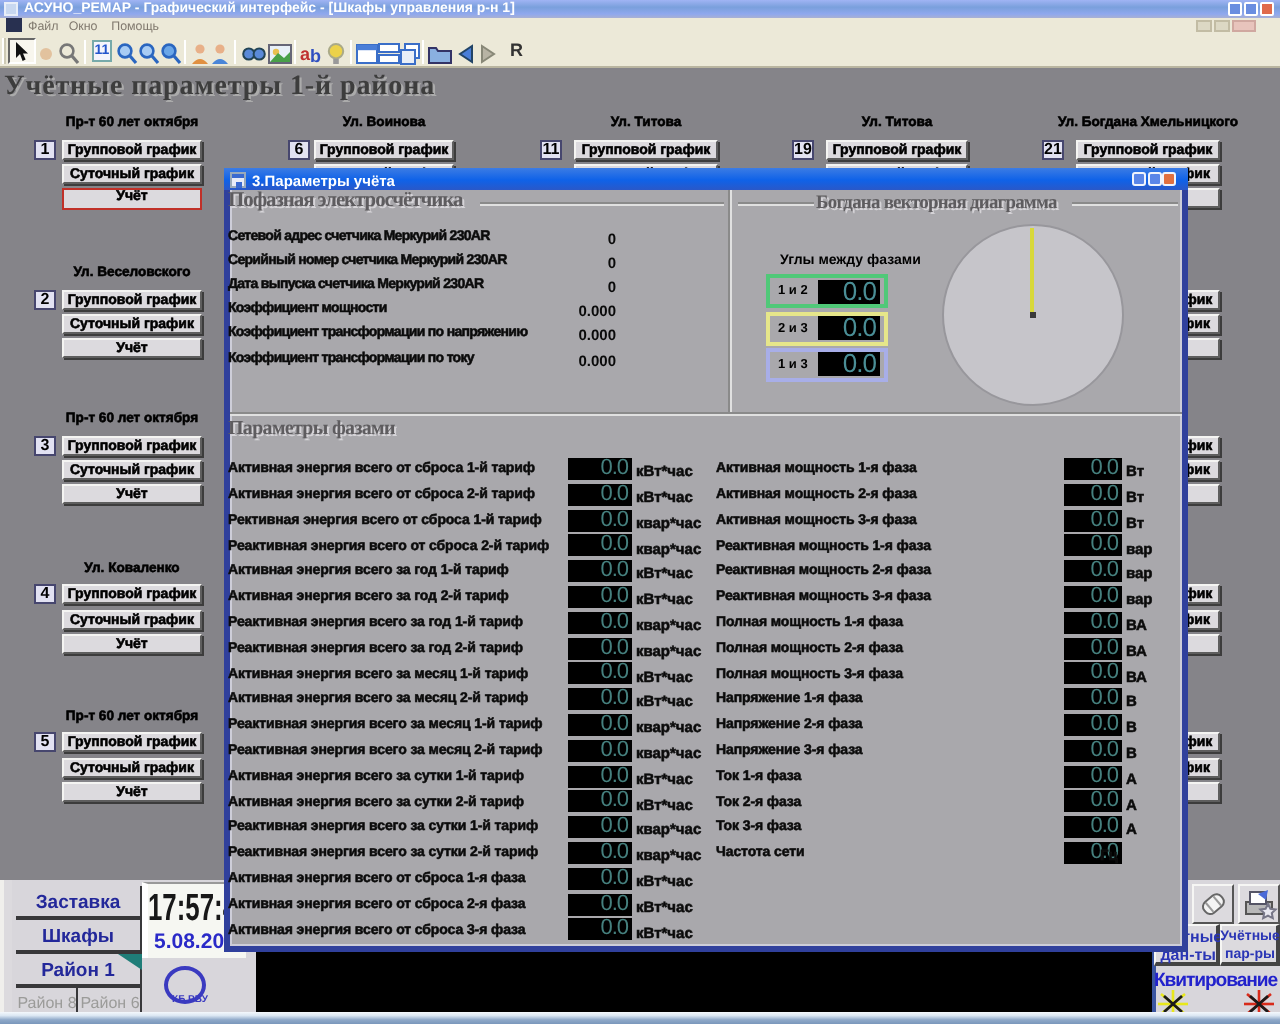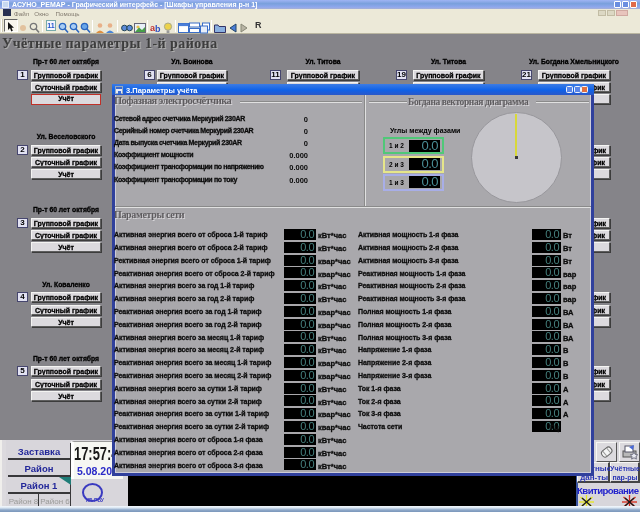--- a/index.html
+++ b/index.html
@@ -218,21 +218,21 @@
 <div class="num" style="left:521px;top:366.0px;">25</div>
 <div class="btn" style="left:538px;top:366.0px;width:72px;height:10px;">Групповой график</div>
 <div class="btn" style="left:538px;top:378.5px;width:72px;height:10px;">Суточный график</div>
 <div class="btn" style="left:538px;top:390.5px;width:72px;height:10px;">Учёт</div>
 <div class="a" style="left:0;top:440px;width:640px;height:67px;background:#d8d6db;"></div>
 <div class="a" style="left:128px;top:440px;width:448px;height:67px;background:#000;"></div>
 <div class="a" style="left:0;top:440px;width:6px;height:67px;background:#dcdade;border-left:2px solid #f0efec;"></div>
 <div class="a" style="left:8px;top:443px;width:63px;height:16.5px;background:#d8d6db;border-bottom:2px solid #38383a;border-right:1px solid #38383a;"></div>
 <div class="a" style="left:8px;top:446px;width:62px;text-align:center;font-size:9.5px;font-weight:bold;color:#23289a;">Заставка</div>
 <div class="a" style="left:8px;top:460px;width:63px;height:16.5px;background:#d8d6db;border-bottom:2px solid #38383a;border-right:1px solid #38383a;"></div>
-<div class="a" style="left:8px;top:463px;width:62px;text-align:center;font-size:9.5px;font-weight:bold;color:#23289a;">Район</div>
+<div class="a" style="left:8px;top:463px;width:62px;text-align:center;font-size:9.5px;font-weight:bold;color:#23289a;">Шкафы</div>
 <div class="a" style="left:8px;top:477px;width:63px;height:16.5px;background:#d8d6db;border-bottom:2px solid #38383a;border-right:1px solid #38383a;"></div>
 <div class="a" style="left:8px;top:480px;width:62px;text-align:center;font-size:9.5px;font-weight:bold;color:#23289a;">Район 1</div>
 <div class="a" style="left:8px;top:494px;width:31px;height:15.5px;background:#d8d6db;border-bottom:2px solid #38383a;border-right:1px solid #38383a;"></div>
 <div class="a" style="left:8px;top:497px;width:31px;text-align:center;font-size:8px;color:#9b9b99;">Район 8</div>
 <div class="a" style="left:39px;top:494px;width:32px;height:15.5px;background:#d8d6db;border-bottom:2px solid #38383a;border-right:1px solid #38383a;"></div>
 <div class="a" style="left:39px;top:497px;width:32px;text-align:center;font-size:8px;color:#9b9b99;">Район 6</div>
 <div class="a" style="left:59px;top:477px;width:0;height:0;border-left:12px solid transparent;border-top:8.5px solid #1f7d78;"></div>
 <div class="a" style="left:71px;top:441px;width:52px;height:38px;background:#f6f7f2;border-left:3px solid #fff;border-top:1.5px solid #999;"></div>
 <div class="a" style="left:74px;top:443px;width:50px;height:22px;transform:translateZ(0);filter:grayscale(0%);"><svg width="50" height="22">
       <text x="0" y="17" font-family="Liberation Sans" font-weight="bold" font-size="19" fill="#181818" transform="scale(0.68,1)">17:57:41</text>
@@ -320,21 +320,21 @@
 <div class="a" style="left:383px;top:155.5px;width:61px;height:17px;border:2px solid #e6e68a;background:#a9a8ac;"></div>
 <div class="a" style="left:389px;top:160.5px;font-size:6.5px;font-weight:bold;color:#000;white-space:nowrap;">2 и 3</div>
 <div class="a" style="left:409px;top:158.0px;width:31px;height:12px;background:#000;color:#4a8e96;font-size:13px;line-height:12px;letter-spacing:-0.5px;text-align:right;padding-right:2px;">0.0</div>
 <div class="a" style="left:383px;top:173.5px;width:61px;height:17px;border:2px solid #a8aee8;background:#a9a8ac;"></div>
 <div class="a" style="left:389px;top:178.5px;font-size:6.5px;font-weight:bold;color:#000;white-space:nowrap;">1 и 3</div>
 <div class="a" style="left:409px;top:176.0px;width:31px;height:12px;background:#000;color:#4a8e96;font-size:13px;line-height:12px;letter-spacing:-0.5px;text-align:right;padding-right:2px;">0.0</div>
 <div class="a" style="left:470.5px;top:111.5px;width:91px;height:91px;border-radius:50%;background:#c6c5ca;border:1px solid #98979c;"></div>
 <div class="a" style="left:515.2px;top:114px;width:1.5px;height:43px;background:#d8d83a;"></div>
 <div class="a" style="left:514.5px;top:155.5px;width:3px;height:3px;background:#3a3a3a;"></div>
 <div class="a" style="left:115px;top:205.5px;width:476px;height:2px;border-top:1px solid #8a8a8a;border-bottom:1px solid #e0e0e0;"></div>
-<div class="emb" style="left:114px;top:208.5px;font-size:10px;letter-spacing:-0.35px;">Параметры сети</div>
+<div class="emb" style="left:114px;top:208.5px;font-size:10px;letter-spacing:-0.35px;">Параметры фазами</div>
 <div class="rl" style="left:114px;top:231.1px;">Активная энергия всего от сброса 1-й тариф</div>
 <div class="lcd" style="left:284px;top:228.9px;width:32px;height:11px;">0.0</div>
 <div class="un" style="left:318px;top:231.1px;">кВт*час</div>
 <div class="rl" style="left:114px;top:243.9px;">Активная энергия всего от сброса 2-й тариф</div>
 <div class="lcd" style="left:284px;top:241.7px;width:32px;height:11px;">0.0</div>
 <div class="un" style="left:318px;top:243.9px;">кВт*час</div>
 <div class="rl" style="left:114px;top:256.7px;">Рективная энергия всего от сброса 1-й тариф</div>
 <div class="lcd" style="left:284px;top:254.5px;width:32px;height:11px;">0.0</div>
 <div class="un" style="left:318px;top:256.7px;">квар*час</div>
 <div class="rl" style="left:114px;top:269.5px;">Реактивная энергия всего от сброса 2-й тариф</div>

